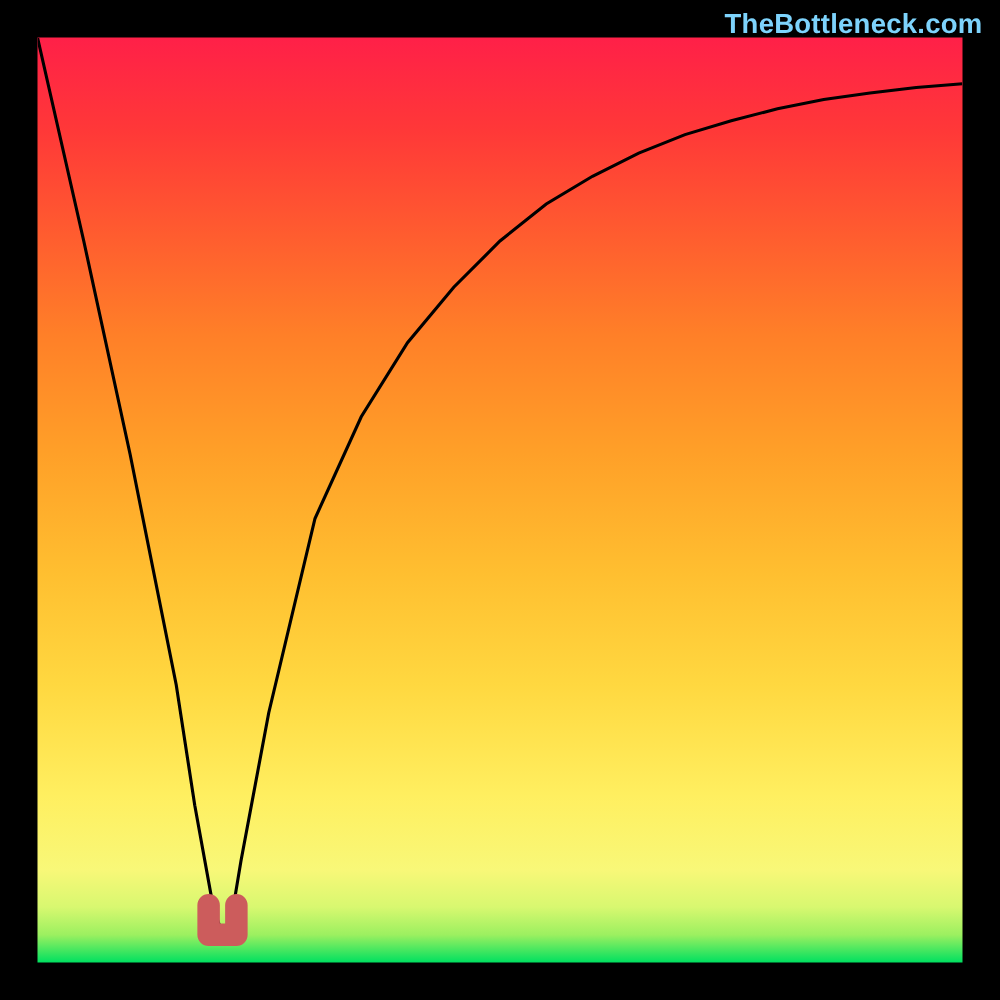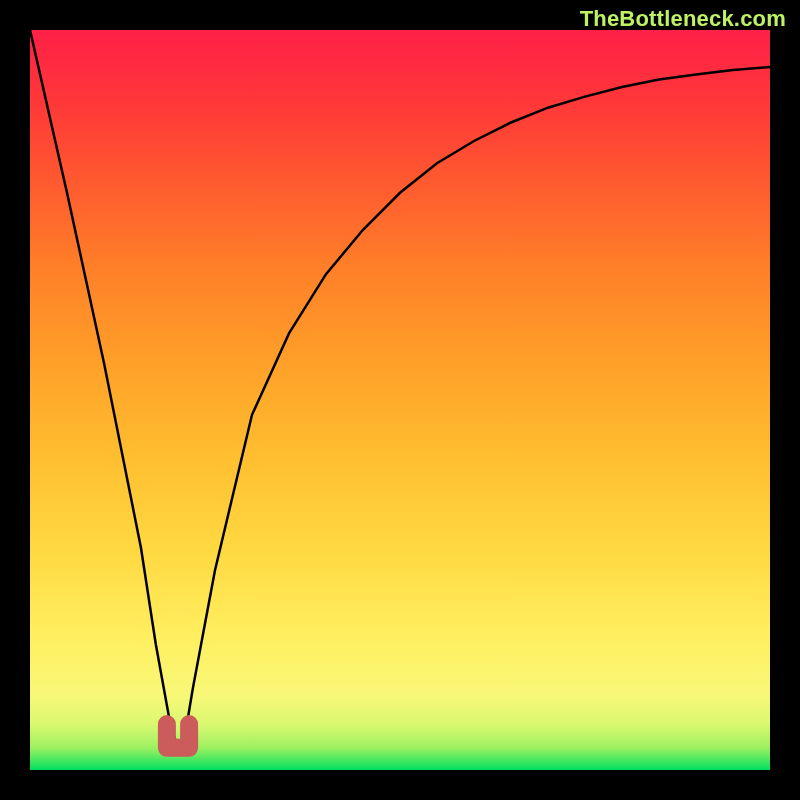--- a/index.html
+++ b/index.html
@@ -56,21 +56,21 @@
     stroke-linejoin: round;
     fill: none;
   }
   .watermark {
     position: absolute;
     top: 6px;
     right: 14px;
     font-family: Arial, Helvetica, sans-serif;
     font-size: 22px;
     font-weight: bold;
-    color: #bef264;
+    color: #7dd3fc;
     letter-spacing: 0.2px;
   }
 </style>
 </head>
 <body>
 
 <div class="chart-container">
 
   <div class="watermark">TheBottleneck.com</div>
 

